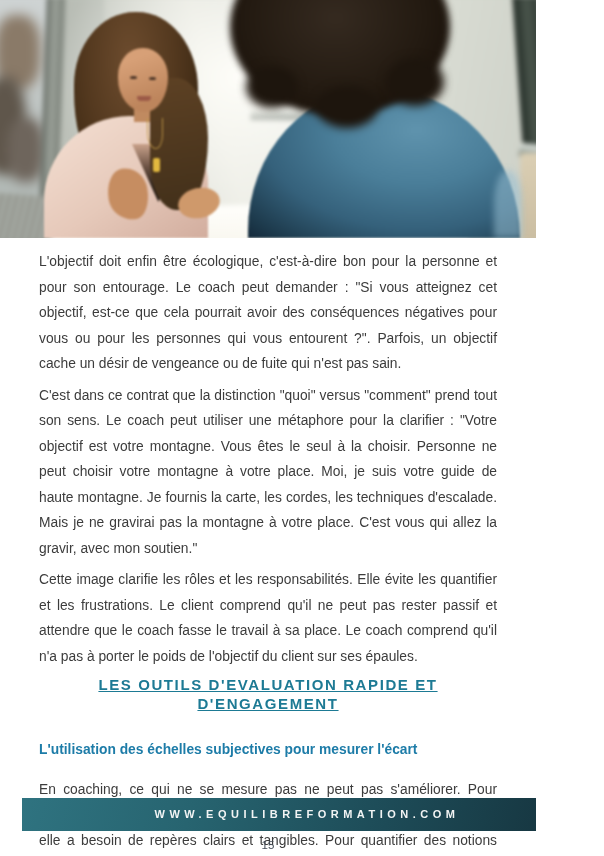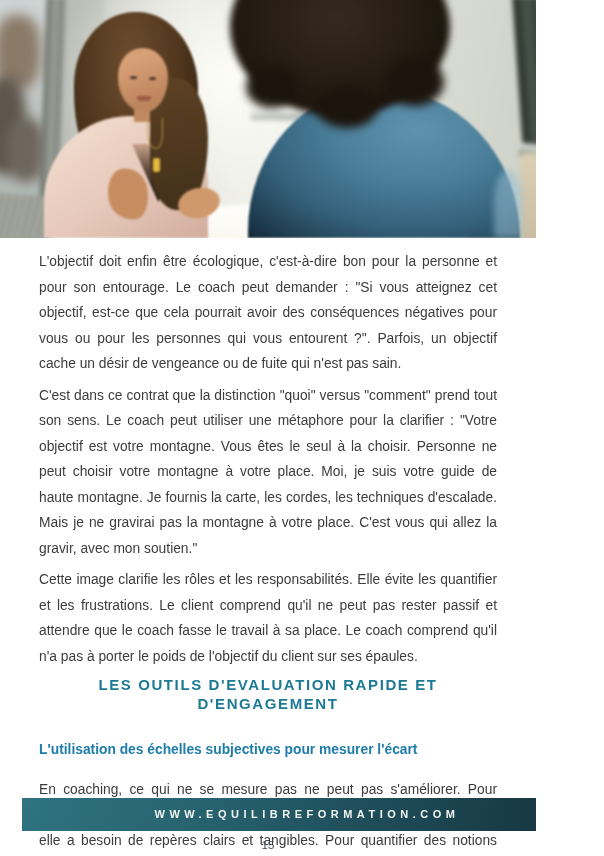--- a/index.html
+++ b/index.html
@@ -52,21 +52,21 @@
   .p2-curl3{left:316px;top:86px;width:62px;height:42px;background:#1d150d;border-radius:50%;filter:blur(4px);}
 
   
   .content{position:absolute;top:238px;left:0;right:0;padding:11px 39px 0 39px;}
   .content p{
     margin:0 0 6px 0;font-size:13.8px;line-height:25.5px;text-align:justify;
     color:var(--body-text,#3c3c3c);
   }
   .content h1{
     margin:0 0 28px 0;font-size:15px;line-height:19px;letter-spacing:1.6px;
-    text-align:center;font-weight:bold;color:var(--section-heading,#1d7a94);
+    text-align:center;font-weight:bold;color:var(--section-heading,#1d7a94);text-decoration:underline;
   }
   .content h2{
     margin:16px 0 19px 0;font-size:13.8px;line-height:17px;font-weight:bold;
     color:var(--subsection-heading,#1d7ca8);
   }
 
   
   .footer-bar{
     position:absolute;left:22px;top:798px;width:562px;height:33px;
     background:linear-gradient(105deg,var(--footer-bar-left,#2f7380) 0%,#276470 30%,#1d4b57 65%,var(--footer-bar-right,#15323c) 100%);

